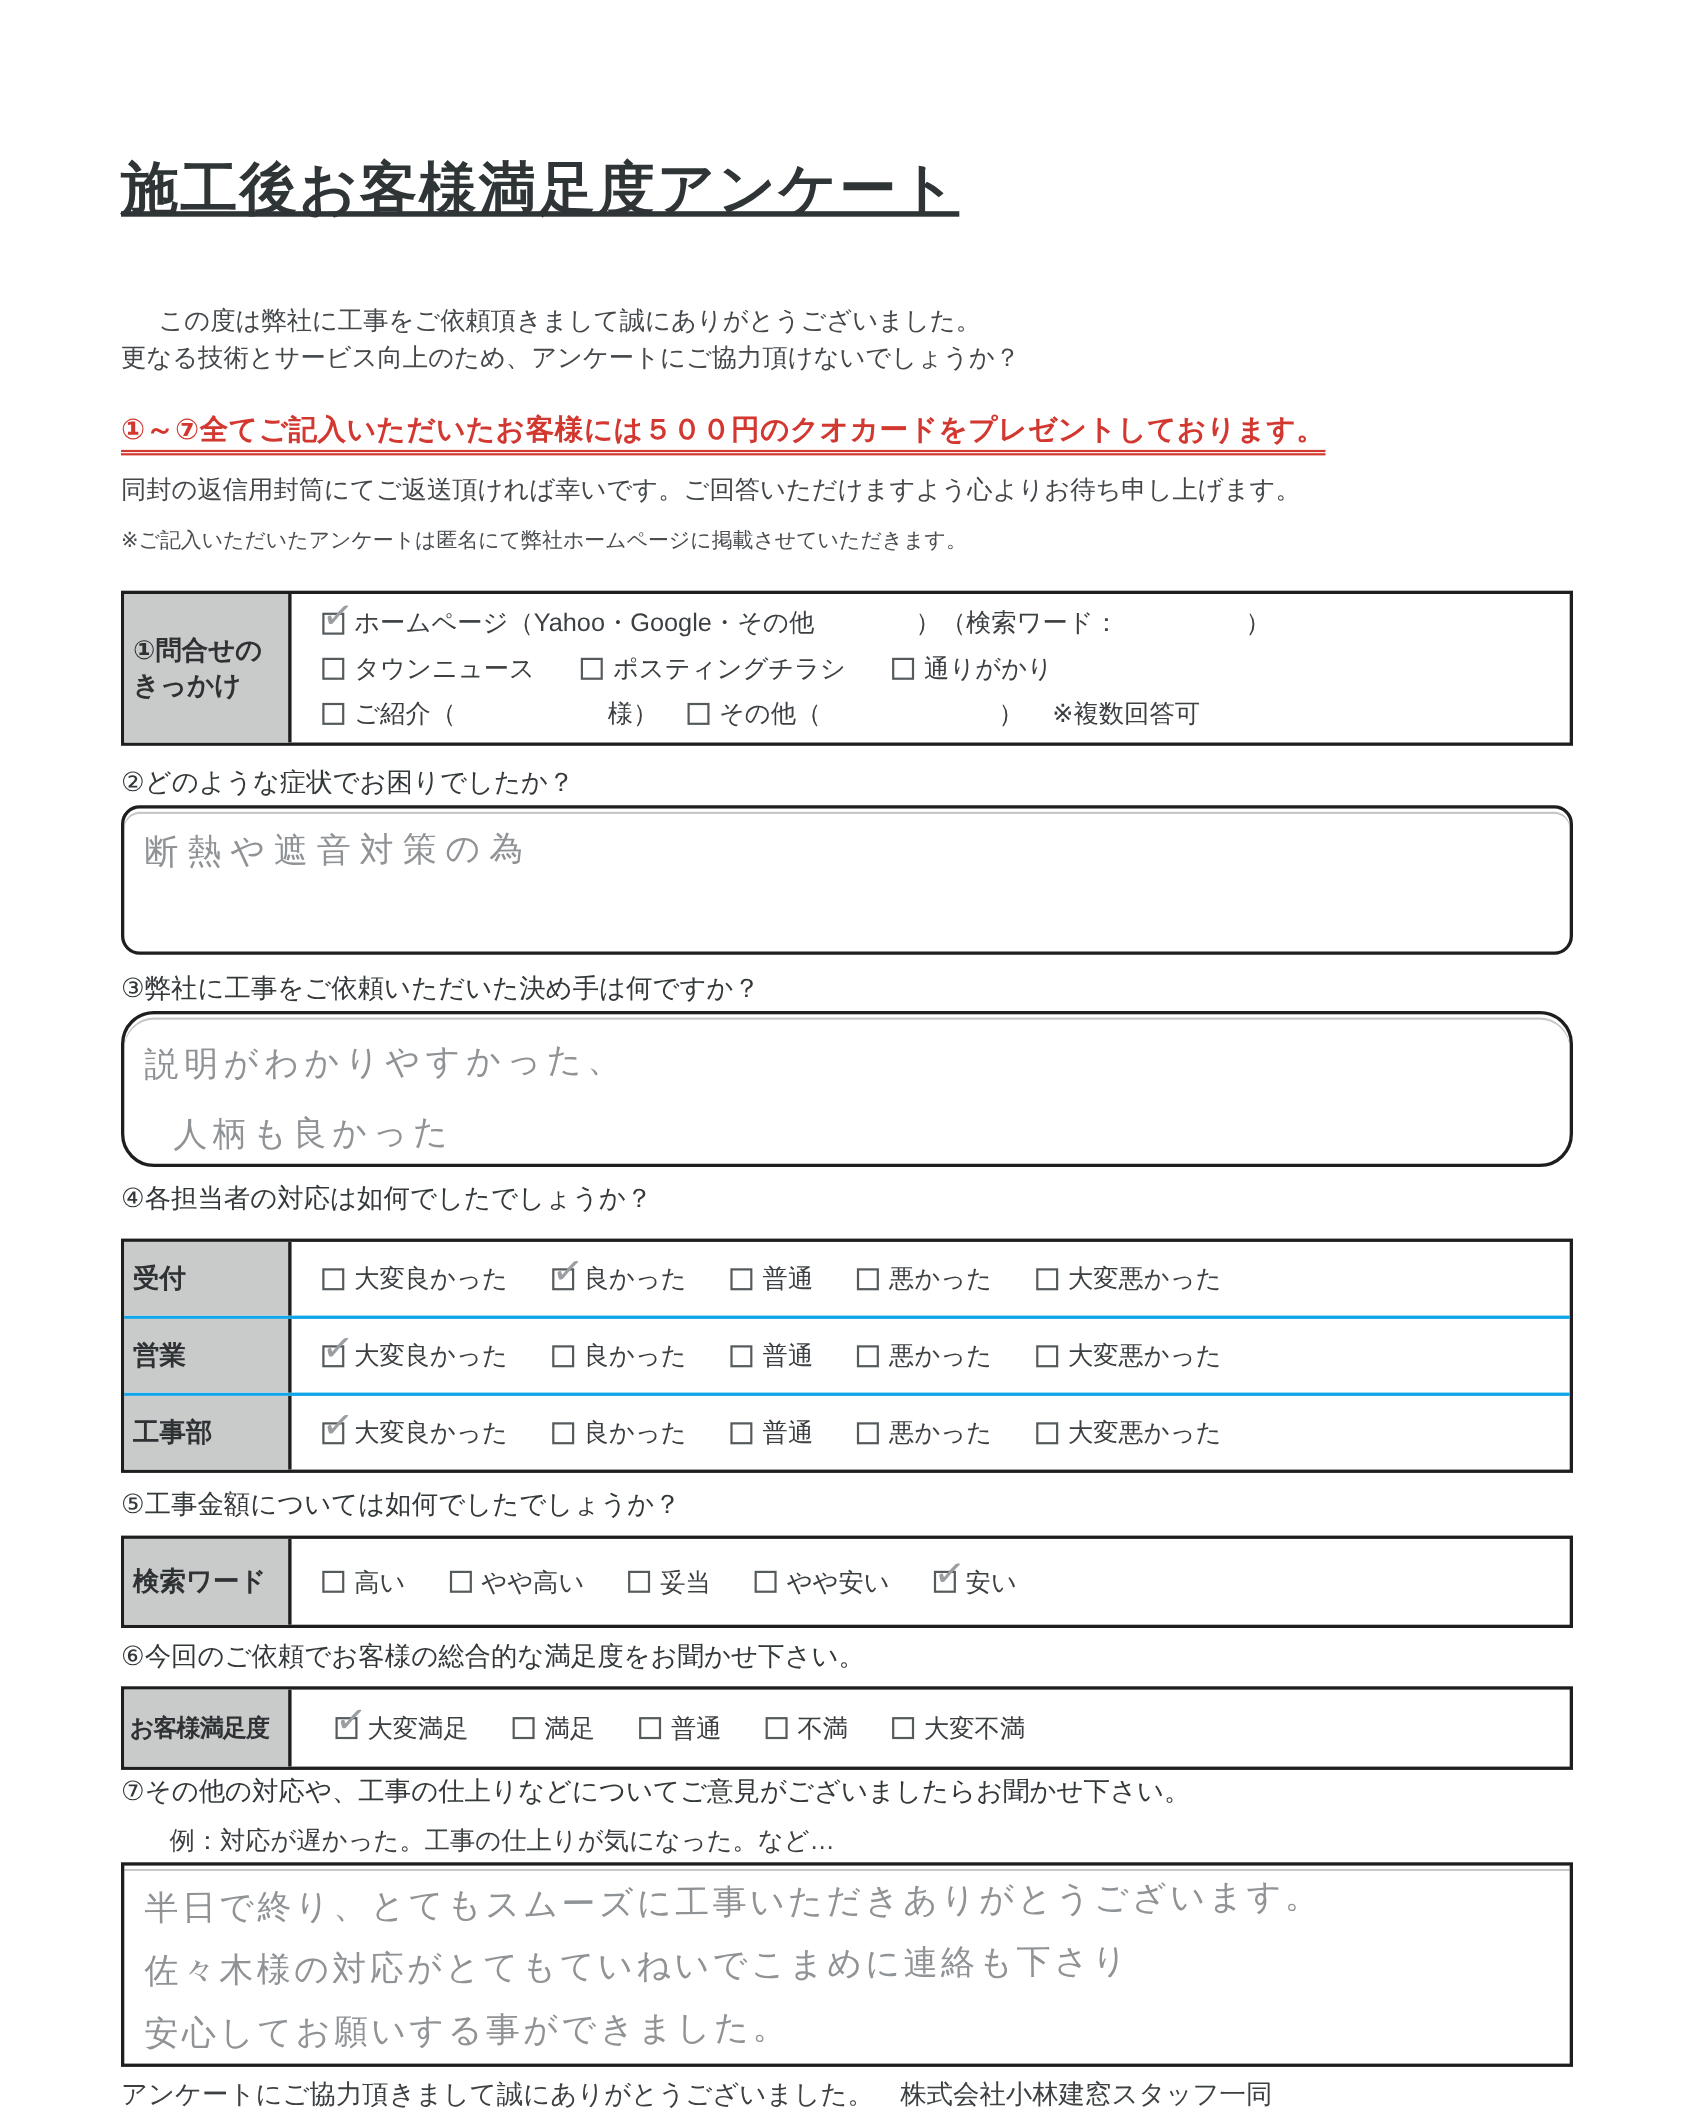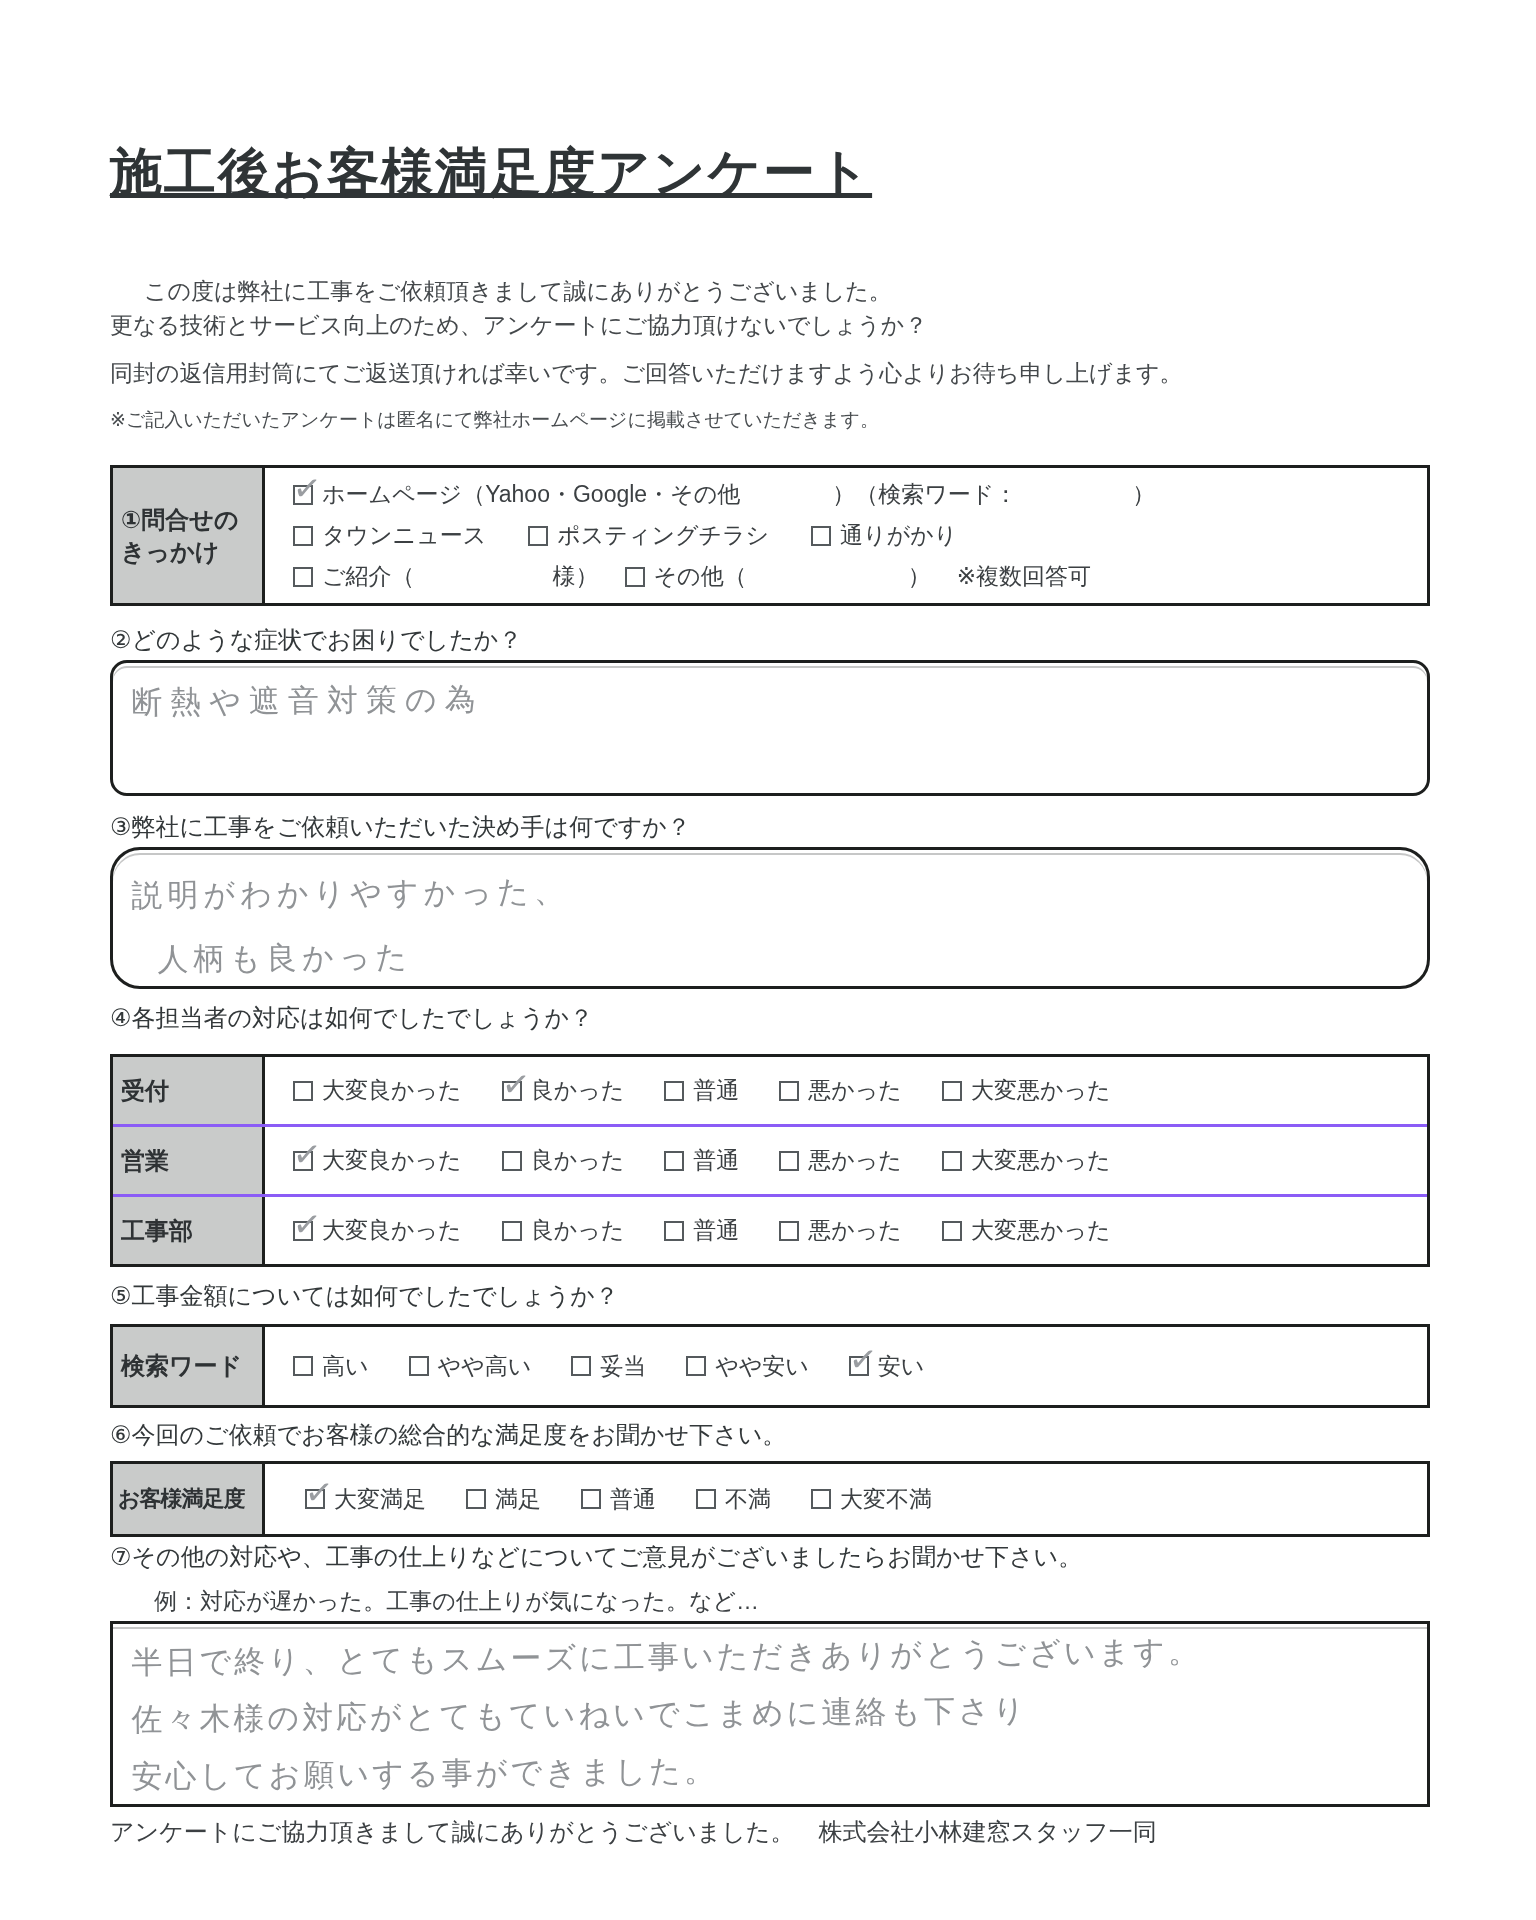--- a/index.html
+++ b/index.html
@@ -20,21 +20,21 @@
   .highlight{
     display:inline-block;font-size:26px;font-weight:bold;color:#d23730;
     line-height:32px;border-bottom:5px double #d23730;padding-bottom:3px;letter-spacing:0.5px;
   }
   .line3{margin-top:16px;font-size:23px;line-height:30px;color:#44484b;}
   .note{margin-top:20px;font-size:19px;line-height:24px;color:#4a4e51;}
   
   .tbl{border:3px solid #1d1f1e;display:flex;box-sizing:border-box;background:#fff;}
   .tbl-rows{display:block;border:3px solid #1d1f1e;box-sizing:border-box;}
   .row{display:flex;box-sizing:border-box;}
-  .row + .row{border-top:3px solid #8b5cf6;}
+  .row + .row{border-top:3px solid #0ea5e9;}
   .hcell{
     width:152px;min-width:152px;background:#c9cbca;border-right:3px solid #1d1f1e;
     box-sizing:border-box;display:flex;flex-direction:column;justify-content:center;
     font-size:24px;font-weight:bold;color:#2e3234;padding:8px 6px 8px 8px;line-height:32px;
   }
   .hcell.small{font-size:22px;padding-left:5px;letter-spacing:-1px;}
   .ccell{flex:1;display:flex;flex-direction:column;justify-content:center;padding:6px 10px 6px 28px;box-sizing:border-box;}
   .optline{display:flex;align-items:center;min-height:41px;font-size:23px;color:#3c4043;}
   .optline .opt{display:flex;align-items:center;margin-right:42px;}
   .optline .opt.tight{margin-right:26px;}
@@ -85,20 +85,23 @@
 <body>
 
 <div class="page">
 
   <div class="title">施工後お客様満足度アンケート</div>
 
   <div class="intro">
     <div class="indent">この度は弊社に工事をご依頼頂きまして誠にありがとうございました。</div>
     <div>更なる技術とサービス向上のため、アンケートにご協力頂けないでしょうか？</div>
   </div>
+  <div class="highlight-wrap">
+    <span class="highlight">①～⑦全てご記入いただいたお客様には５００円のクオカードをプレゼントしております。</span>
+  </div>
   <div class="line3">同封の返信用封筒にてご返送頂ければ幸いです。ご回答いただけますよう心よりお待ち申し上げます。</div>
   <div class="note">※ご記入いただいたアンケートは匿名にて弊社ホームページに掲載させていただきます。</div>
 
   <div class="tbl mt33">
     <div class="hcell">
       <span>①問合せの</span>
       <span>きっかけ</span>
     </div>
     <div class="ccell">
       <div class="optline">

